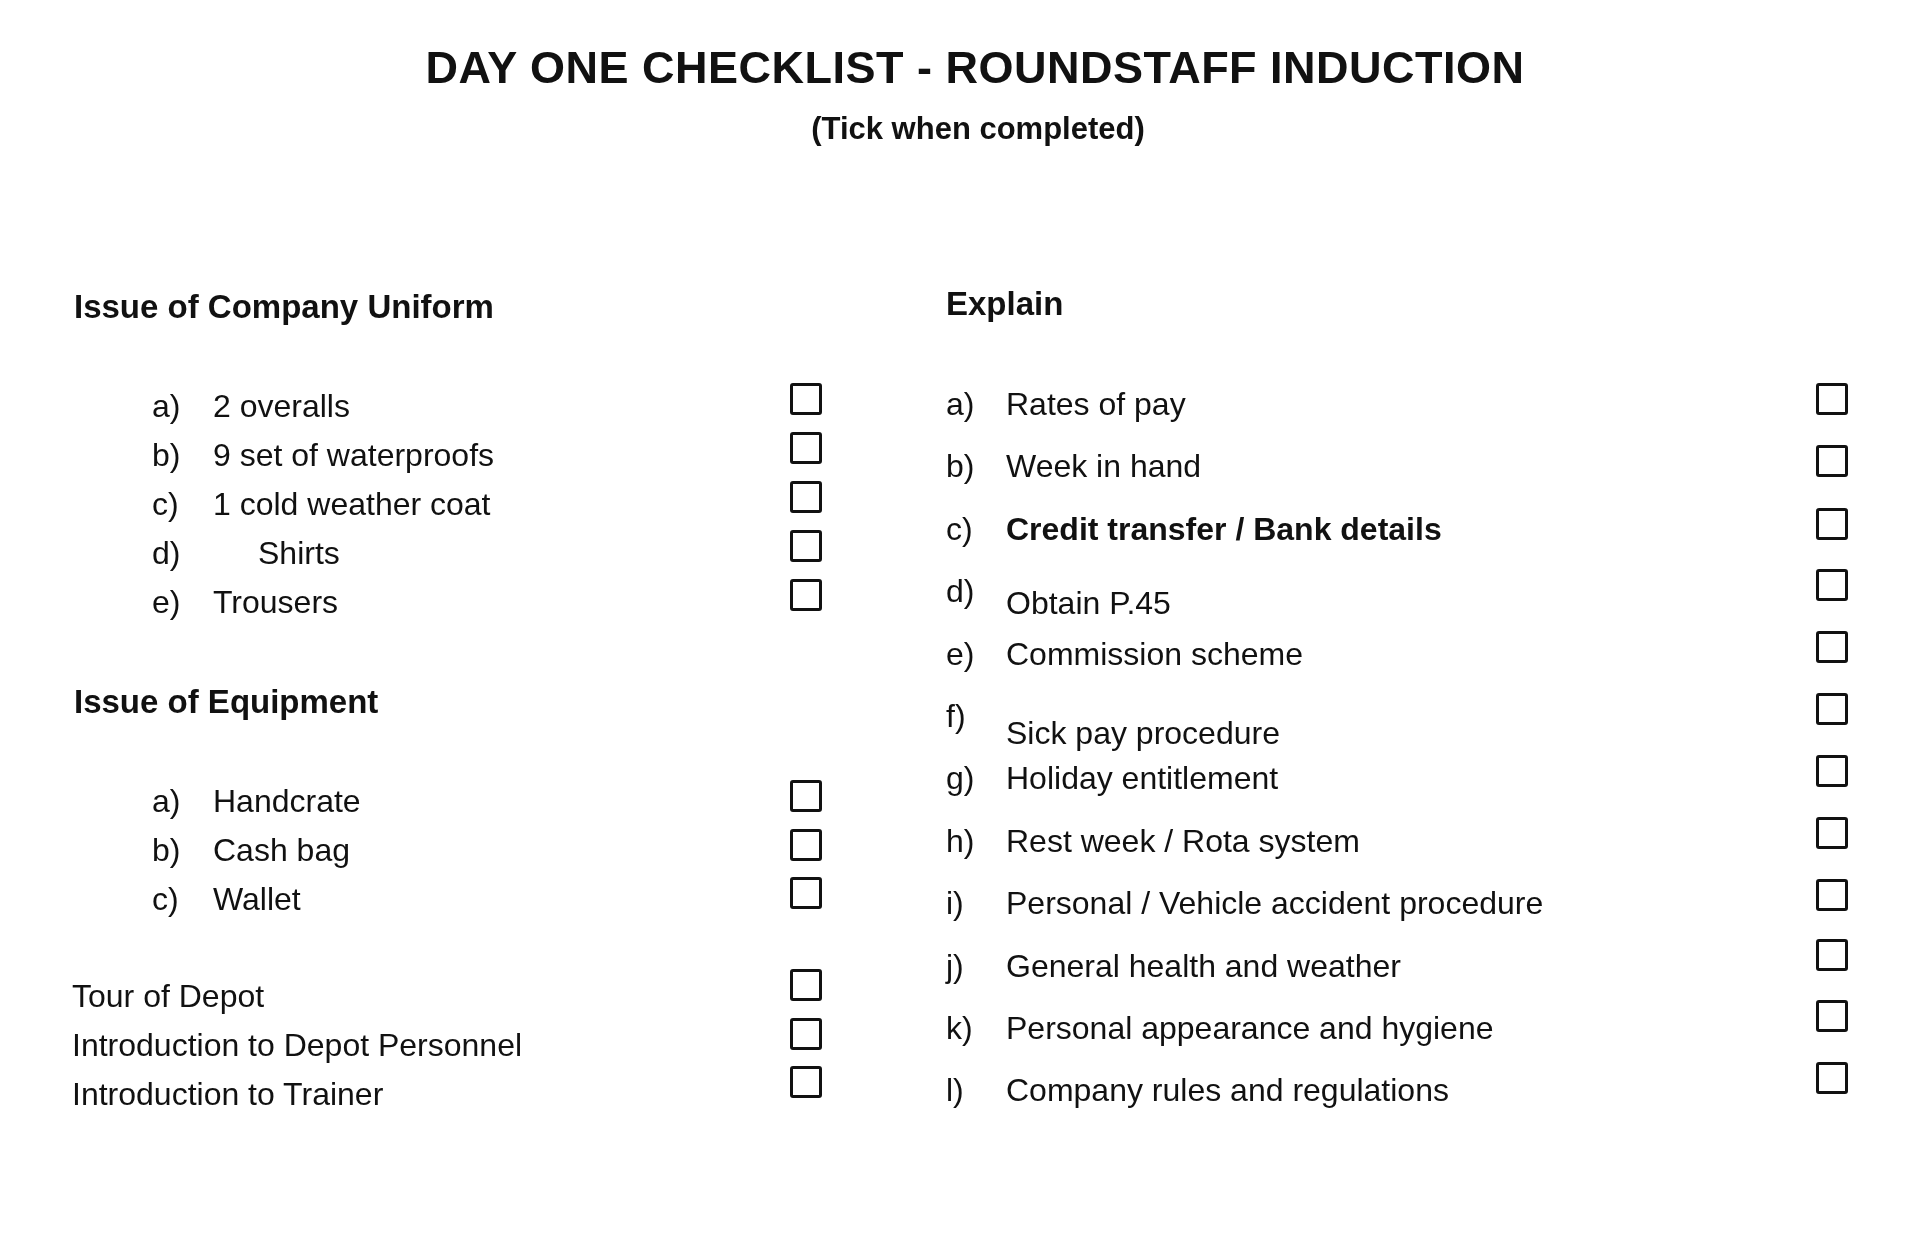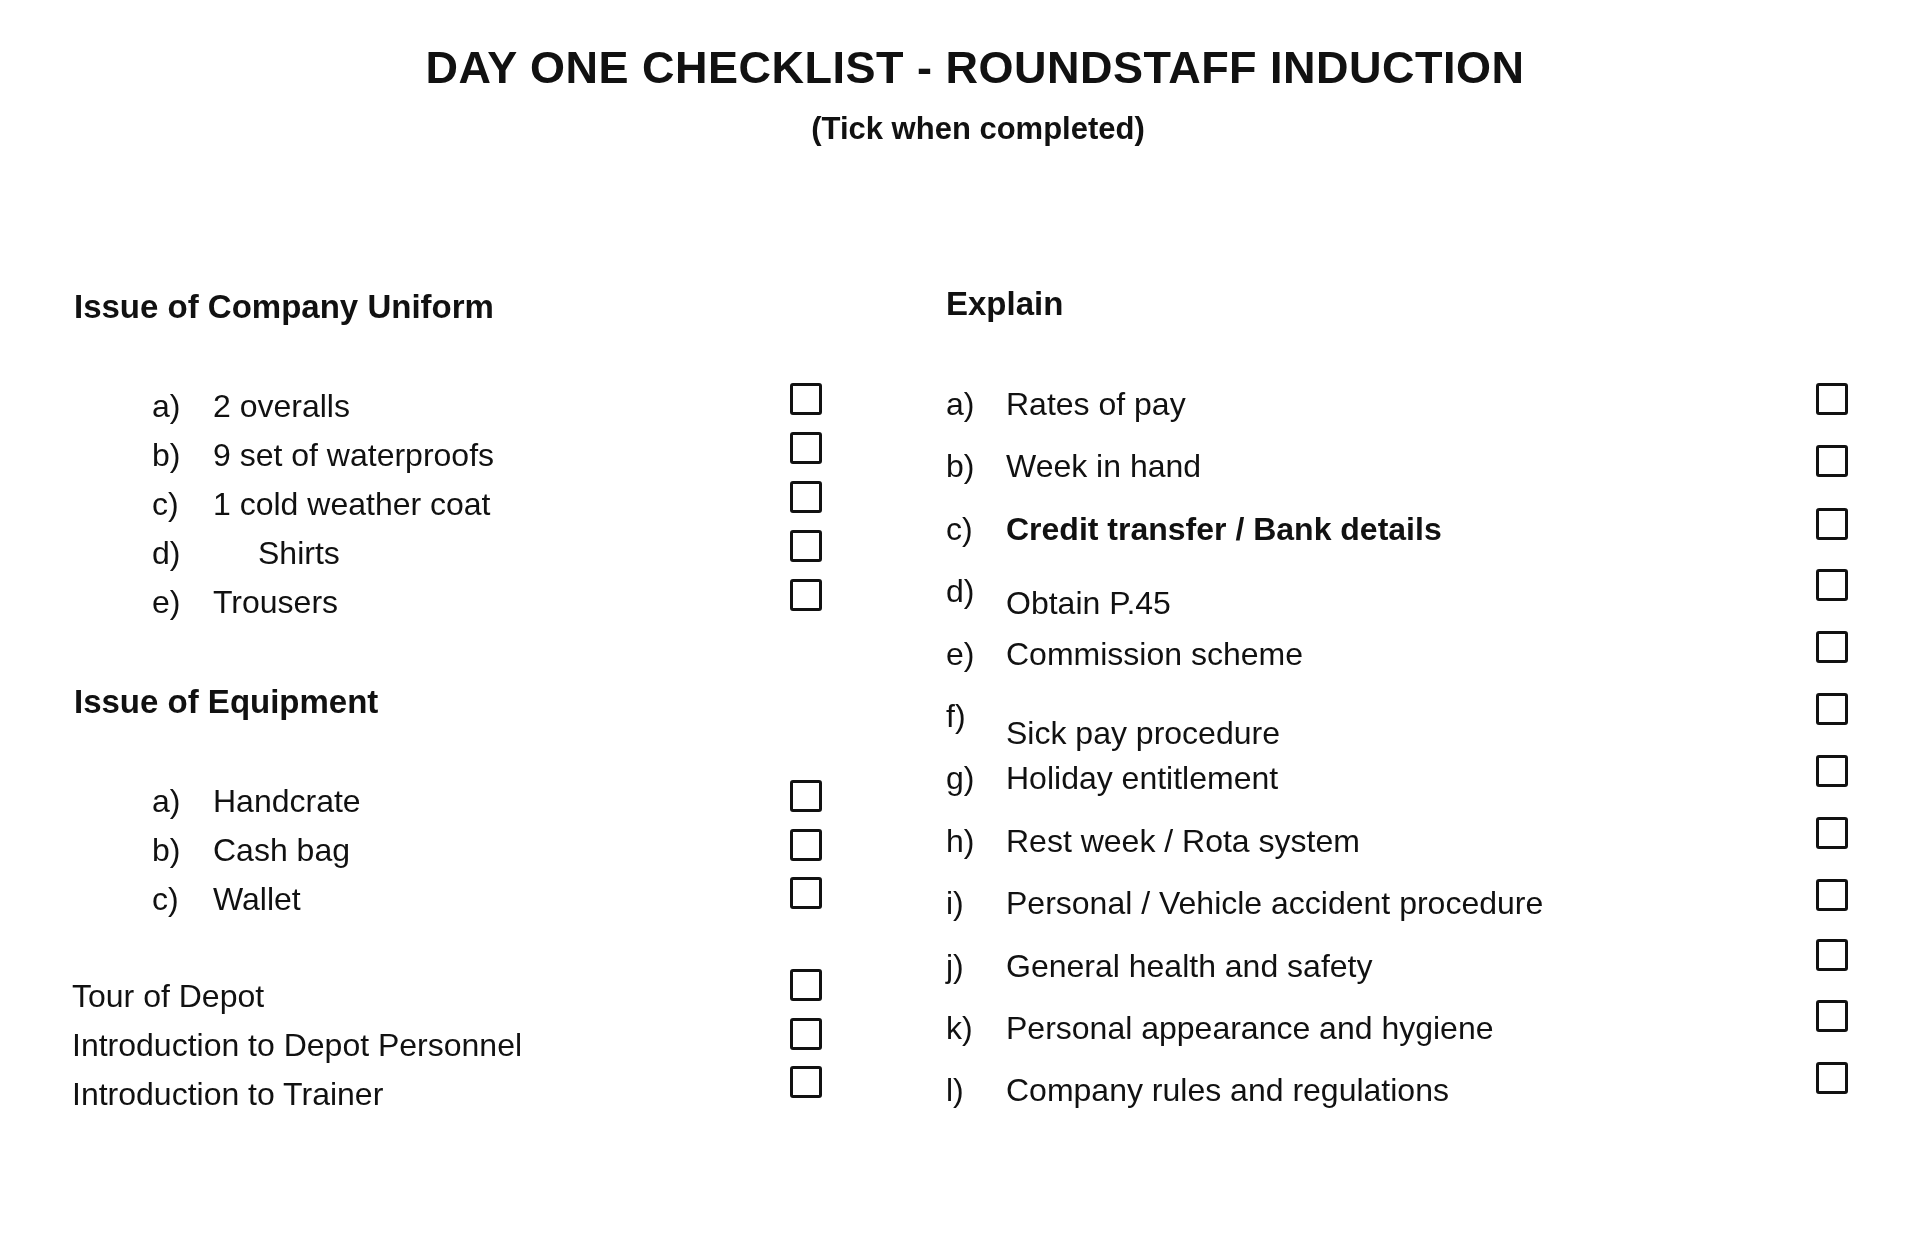--- a/index.html
+++ b/index.html
@@ -143,21 +143,21 @@
 <div class="cb" style="left:1816px; top:817px;"></div>
 
 <div class="abs item" style="left:946px; top:883px;">
   <span class="letter">i)</span>
   <span class="abs" style="left:60px; top:0;">Personal / Vehicle accident procedure</span>
 </div>
 <div class="cb" style="left:1816px; top:879px;"></div>
 
 <div class="abs item" style="left:946px; top:946px;">
   <span class="letter">j)</span>
-  <span class="abs" style="left:60px; top:0;">General health and safety</span>
+  <span class="abs" style="left:60px; top:0;">General health and weather</span>
 </div>
 <div class="cb" style="left:1816px; top:939px;"></div>
 
 <div class="abs item" style="left:946px; top:1008px;">
   <span class="letter">k)</span>
   <span class="abs" style="left:60px; top:0;">Personal appearance and hygiene</span>
 </div>
 <div class="cb" style="left:1816px; top:1000px;"></div>
 
 <div class="abs item" style="left:946px; top:1070px;">

